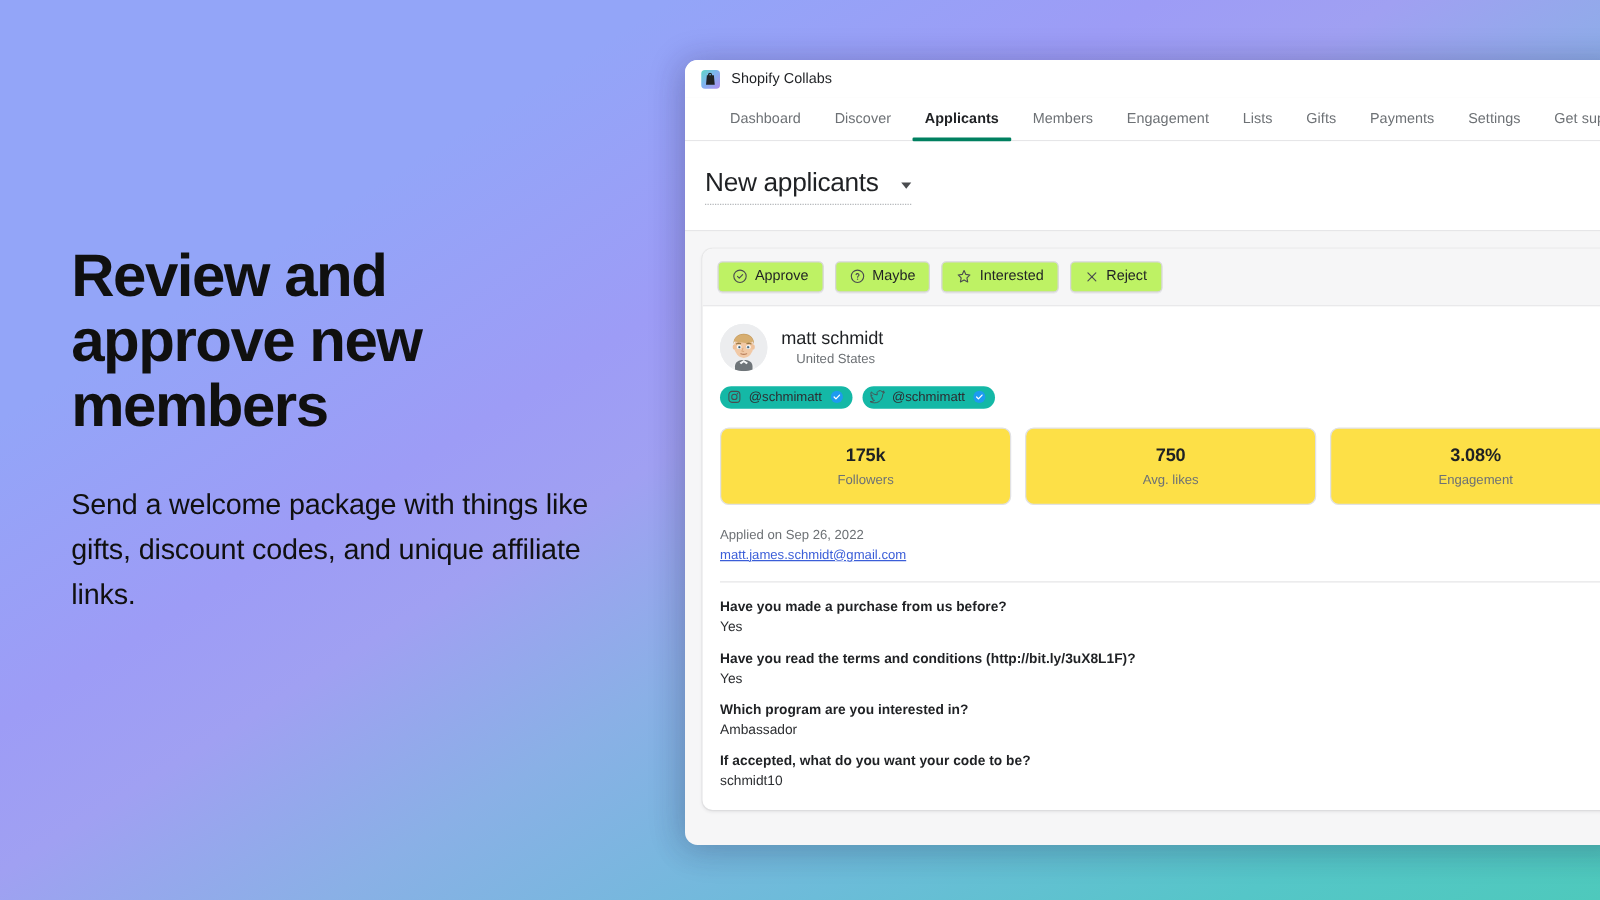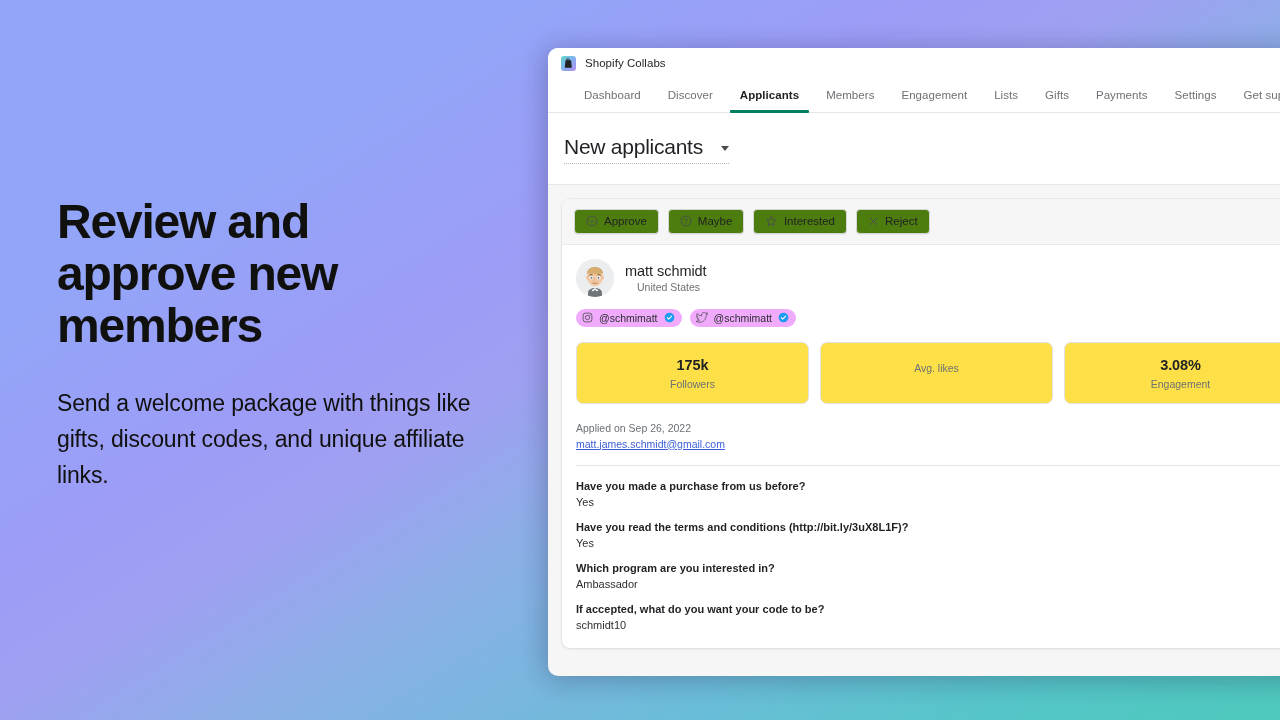--- a/index.html
+++ b/index.html
@@ -165,21 +165,21 @@
     background: #f6f6f7;
     border-bottom: 1px solid #e9e9eb;
     padding: 10px 12px;
     display: flex;
     gap: 9px;
   }
   .act-btn {
     display: inline-flex;
     align-items: center;
     gap: 6px;
-    background: #4d7c0f;
+    background: #bef264;
     border: 1px solid #d6d6d8;
     border-radius: 4px;
     padding: 5px 11px;
     font-size: 11.5px;
     color: #1f2124;
     cursor: pointer;
     box-shadow: 0 1px 0 rgba(22,29,37,0.05);
     white-space: nowrap;
   }
   .act-btn svg { display: block; flex: none; }
@@ -214,21 +214,21 @@
   }
   .chips {
     display: flex;
     gap: 8px;
     margin-top: 12px;
   }
   .chip {
     display: inline-flex;
     align-items: center;
     gap: 6px;
-    background: #f0abfc;
+    background: #14b8a6;
     border-radius: 11px;
     padding: 3px 7px 3px 6px;
     font-size: 10.5px;
     color: #2c2e31;
     cursor: pointer;
   }
   .chip svg { display: block; flex: none; }
   .verified { flex: none; }
 
   
@@ -444,20 +444,21 @@
         </div>
       </div>
     </div>
 
     <div class="stats">
       <div class="stat">
         <div class="stat-value">175k</div>
         <div class="stat-label">Followers</div>
       </div>
       <div class="stat">
+        <div class="stat-value">750</div>
         <div class="stat-label">Avg. likes</div>
       </div>
       <div class="stat">
         <div class="stat-value">3.08%</div>
         <div class="stat-label">Engagement</div>
       </div>
     </div>
 
     <div class="meta">
       <div class="meta-applied">Applied on Sep 26, 2022</div>

